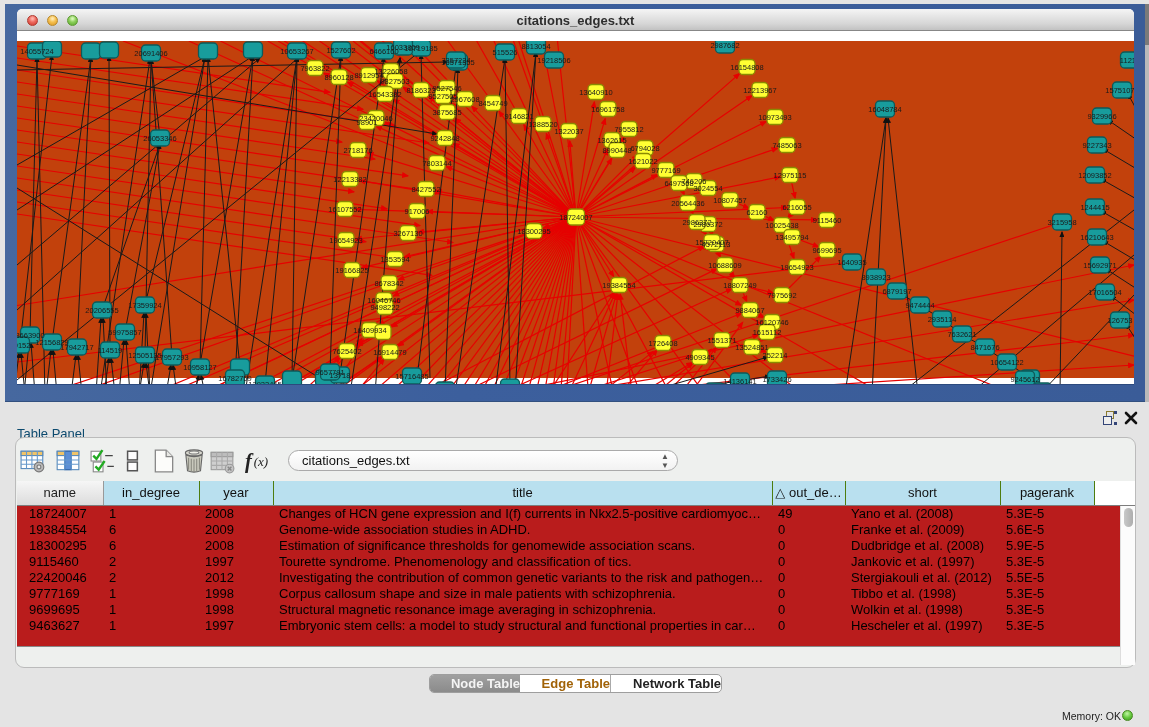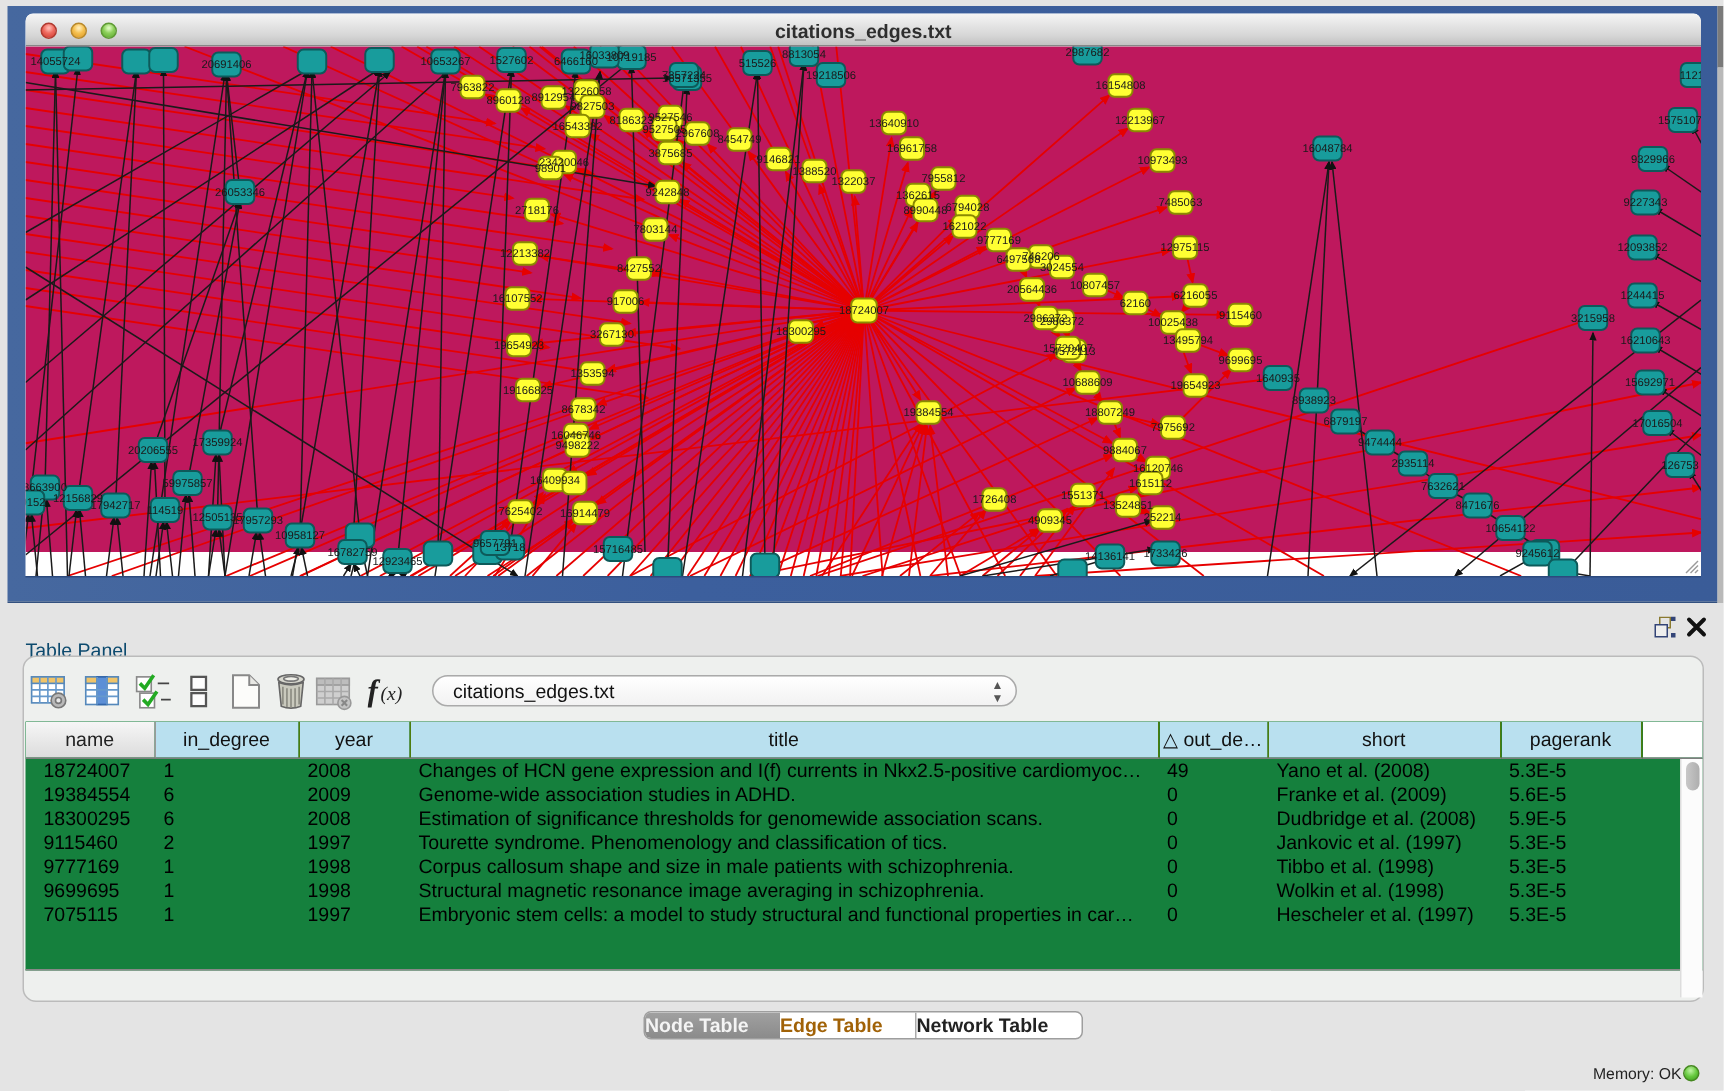--- a/index.html
+++ b/index.html
@@ -5,37 +5,37 @@
 #blue{position:absolute;left:5px;top:4px;width:1140px;height:398px;background:linear-gradient(90deg,#46689f,#3c5f9d 40%,#3a5c98);border-bottom:1px solid #32507f;box-sizing:border-box}
 #rgray1{position:absolute;left:1145px;top:4px;width:4px;height:41px;background:#7a7a7a}
 #rgray2{position:absolute;left:1145px;top:45px;width:4px;height:357px;background:#b9b9b9}
 #win{position:absolute;left:17px;top:9px;width:1117px;height:375px;border-radius:5px 5px 0 0;overflow:hidden;background:#fff}
 #tb{position:absolute;left:0;top:0;width:100%;height:22px;background:linear-gradient(#f5f5f5,#d6d6d6 70%,#c2c2c2);border-bottom:1px solid #878787;border-radius:5px 5px 0 0}
 #tb .t{position:absolute;left:0;right:0;top:4px;text-align:center;font-size:13px;font-weight:bold;color:#2e2e2e}
 .lamp{position:absolute;top:6px;width:11px;height:11px;border-radius:50%}
 #l1{left:10px;background:radial-gradient(circle at 50% 30%,#ffb3ab 8%,#ee6a5f 45%,#cf3b30 95%);border:1px solid #b03a30}
 #l2{left:30px;background:radial-gradient(circle at 50% 30%,#ffe9b0 8%,#f5c04f 45%,#dd9a28 95%);border:1px solid #b8892c}
 #l3{left:50px;background:radial-gradient(circle at 50% 30%,#d7f7b8 8%,#8ccf5a 45%,#5daa30 95%);border:1px solid #5f9a35}
-#canvas{position:absolute;left:0;top:22px;width:1117px;height:337px;background:#be185d}
+#canvas{position:absolute;left:0;top:32px;width:1117px;height:337px;background:#c2410c}
 #panel{position:absolute;left:0;top:402px;width:1149px;height:325px;background:#e4e4e4}
 #plabel{position:absolute;left:17px;top:426px;font-size:13px;color:#0c4a6e}
 #inner{position:absolute;left:15px;top:437px;width:1121px;height:231px;background:#eef0ee;border:1px solid #bbb;border-radius:9px}
 #combo{position:absolute;left:288px;top:450px;width:390px;height:21px;background:linear-gradient(#fff,#f2f2f2);border:1px solid #aaa;border-radius:11px;font-size:13px;color:#111;line-height:19px;padding-left:13px}
 #combo .st{position:absolute;right:8px;top:1px;font-size:8px;color:#555;line-height:9px;text-align:center}
-#tblwrap{position:absolute;left:17px;top:481px;width:1118px;height:166px;background:#15803d;border-bottom:1px solid #888;overflow:hidden}
+#tblwrap{position:absolute;left:17px;top:481px;width:1118px;height:166px;background:#b91c1c;border-bottom:1px solid #888;overflow:hidden}
 table{border-collapse:collapse;table-layout:fixed;width:1118px;font-size:13px}
 th{height:24px;font-weight:normal;color:#111;background:#b9e0ef;border-right:1px solid #4d7c0f;border-bottom:1px solid #7d7d7d;overflow:hidden;white-space:nowrap}
 th.c0{background:linear-gradient(#f6f6f6,#dcdcdc);border-right:1px solid #999;color:#222}
 th.cend{background:#fff;border-right:none}
 td{height:16px;padding:0 0 0 6px;white-space:nowrap;overflow:hidden;color:#000}
 td.c0{padding-left:12px}
 #scroll{position:absolute;left:1120px;top:506px;width:15px;height:159px;background:#fcfcfc;border-left:1px solid #ddd}
 #thumb{position:absolute;left:3px;top:2px;width:9px;height:19px;background:linear-gradient(90deg,#c8c8c8,#aeaeae);border-radius:5px}
 #tabs{position:absolute;left:429px;top:674px;width:293px;height:19px;border:1px solid #9e9e9e;border-radius:5px;background:#fff;overflow:hidden;font-size:13px;font-weight:bold}
-#tabs div{float:left;height:100%;line-height:18px;text-align:left}
+#tabs div{float:left;height:100%;line-height:18px;text-align:right}
 #tab1{width:90px;background:linear-gradient(#a0a0a0,#8b8b8b);color:#f4f4f4}
 #tab2{width:91px;color:#a16207;border-right:1px solid #aaa}
 #tab3{width:110px;color:#222}
 #mem{position:absolute;left:1062px;top:710px;font-size:10.5px;color:#222}
 #dot{position:absolute;left:1122px;top:710px;width:11px;height:11px;border-radius:50%;background:radial-gradient(circle at 45% 30%,#b8f09a 5%,#66c93e 50%,#3f9c1f 95%);border:1px solid #45881f}
 </style></head><body>
 <div id="blue"></div>
 <div style="position:absolute;left:17px;top:384px;width:1117px;height:1px;background:#2c4a7e"></div>
 <div id="rgray1"></div>
 <div id="rgray2"></div>
@@ -753,41 +753,51 @@
           <td class="c0">9115460</td>
           <td>2</td>
           <td>1997</td>
           <td>Tourette syndrome. Phenomenology and classification of tics.</td>
           <td>0</td>
           <td class="ct">Jankovic et al. (1997)</td>
           <td>5.3E-5</td>
           <td></td>
         </tr>
         <tr>
+          <td class="c0">22420046</td>
+          <td>2</td>
+          <td>2012</td>
+          <td>Investigating the contribution of common genetic variants to the risk and pathogen…</td>
+          <td>0</td>
+          <td class="ct">Stergiakouli et al. (2012)</td>
+          <td>5.5E-5</td>
+          <td></td>
+        </tr>
+        <tr>
           <td class="c0">9777169</td>
           <td>1</td>
           <td>1998</td>
           <td>Corpus callosum shape and size in male patients with schizophrenia.</td>
           <td>0</td>
           <td class="ct">Tibbo et al. (1998)</td>
           <td>5.3E-5</td>
           <td></td>
         </tr>
         <tr>
           <td class="c0">9699695</td>
           <td>1</td>
           <td>1998</td>
           <td>Structural magnetic resonance image averaging in schizophrenia.</td>
           <td>0</td>
           <td class="ct">Wolkin et al. (1998)</td>
           <td>5.3E-5</td>
           <td></td>
         </tr>
         <tr>
-          <td class="c0">7075115</td>
+          <td class="c0">9463627</td>
           <td>1</td>
           <td>1997</td>
           <td>Embryonic stem cells: a model to study structural and functional properties in car…</td>
           <td>0</td>
           <td class="ct">Hescheler et al. (1997)</td>
           <td>5.3E-5</td>
           <td></td>
         </tr>
 </tbody>
     </table>

